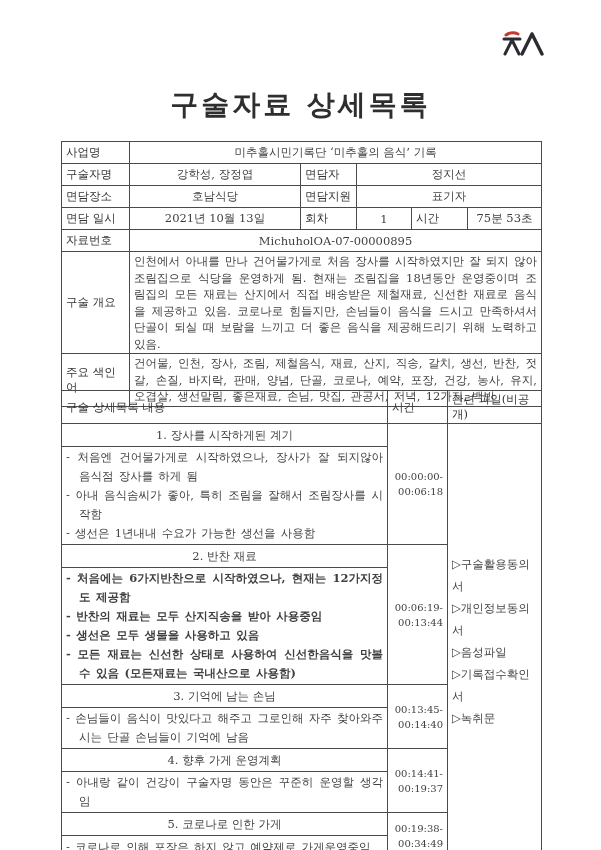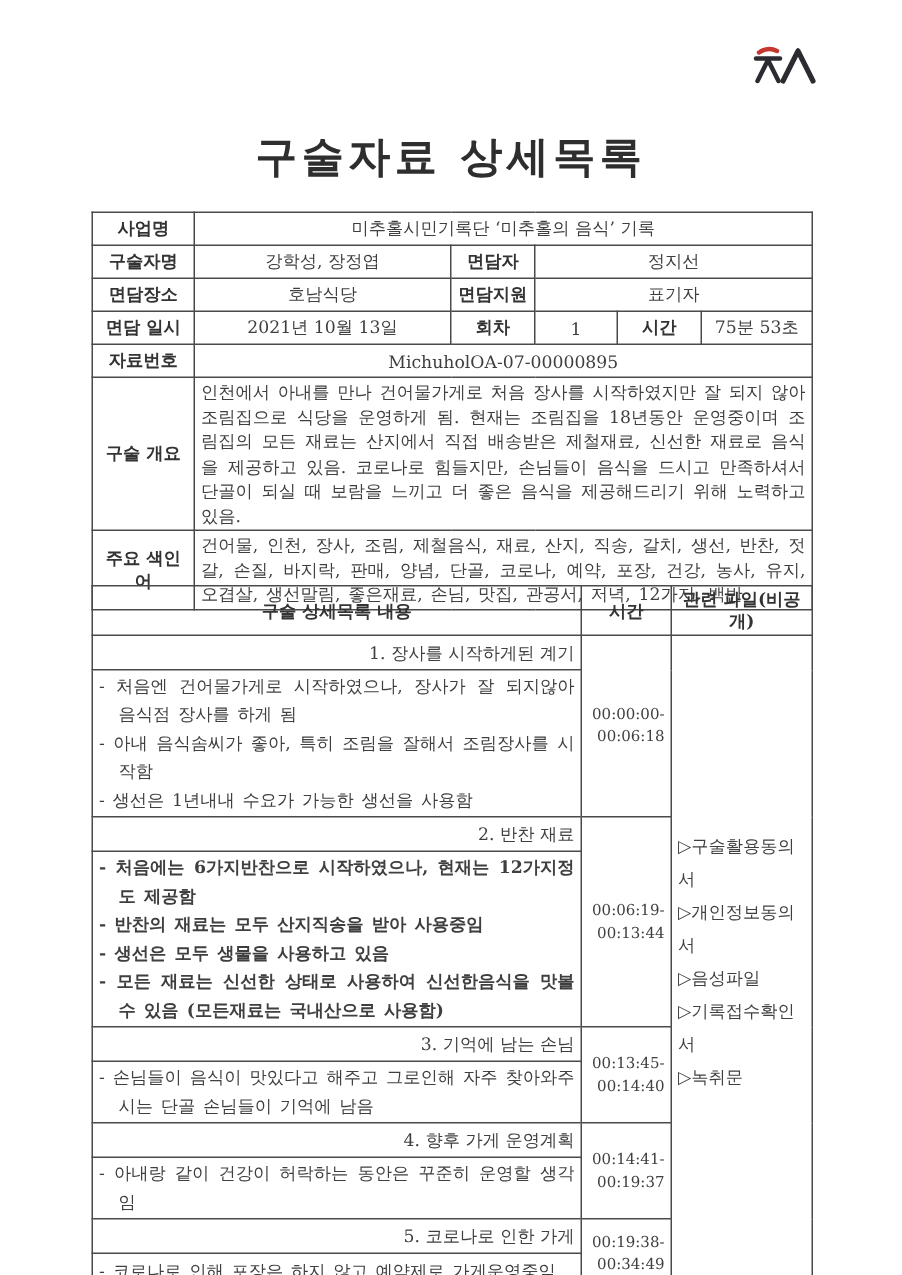--- a/index.html
+++ b/index.html
@@ -23,27 +23,27 @@
     font-size:11.5px;color:#3f3f3f;
   }
   table.info{top:141px;}
   table.content{top:390px;}
   table.doc td{
     border:1px solid #4a4a4a;
     padding:1px 4px;
     vertical-align:middle;
     overflow:hidden;
   }
-  td.lbl{font-weight:700;text-align:center;color:#333;}
+  td.lbl{font-weight:400;color:#333;}
   td.val{text-align:center;}
   td.just{
     text-align:justify;text-justify:inter-word;
     padding:4px 7px;line-height:16.5px;word-spacing:1.5px;
   }
-  td.sec-title{text-align:right;padding:3px 7px;}
+  td.sec-title{text-align:center;padding:3px 7px;}
   td.bullets{text-align:justify;padding:4px 7px 4px 7px;line-height:19px;word-spacing:1.5px;}
   .bullet{padding-left:13px;text-indent:-13px;}
   td.time{
     text-align:right;font-size:10px;line-height:15px;
     color:#3f3f3f;letter-spacing:0;
   }
   td.files{vertical-align:middle;padding-left:9px;font-size:11.5px;line-height:22px;}
   .h22{height:22px;}
   .h23{height:23px;}
   .r-summary{height:87px;}
@@ -183,21 +183,21 @@
 
     <tr class="h23">
       <td class="sec-title">4. 향후 가게 운영계획</td>
       <td class="time" rowspan="2">
         <span>00:14:41-</span><br>
         <span>00:19:37</span>
       </td>
     </tr>
     <tr class="h23">
       <td class="bullets">
-        <div class="bullet">- 아내랑 같이 건강이 허락하는 동안은 꾸준히 운영할 생각임</div>
+        <div class="bullet">- 아내랑 같이 건강이 구술자명 동안은 꾸준히 운영할 생각임</div>
       </td>
     </tr>
 
     <tr class="h23">
       <td class="sec-title">5. 코로나로 인한 가게</td>
       <td class="time" rowspan="2">
         <span>00:19:38-</span><br>
         <span>00:34:49</span>
       </td>
     </tr>

